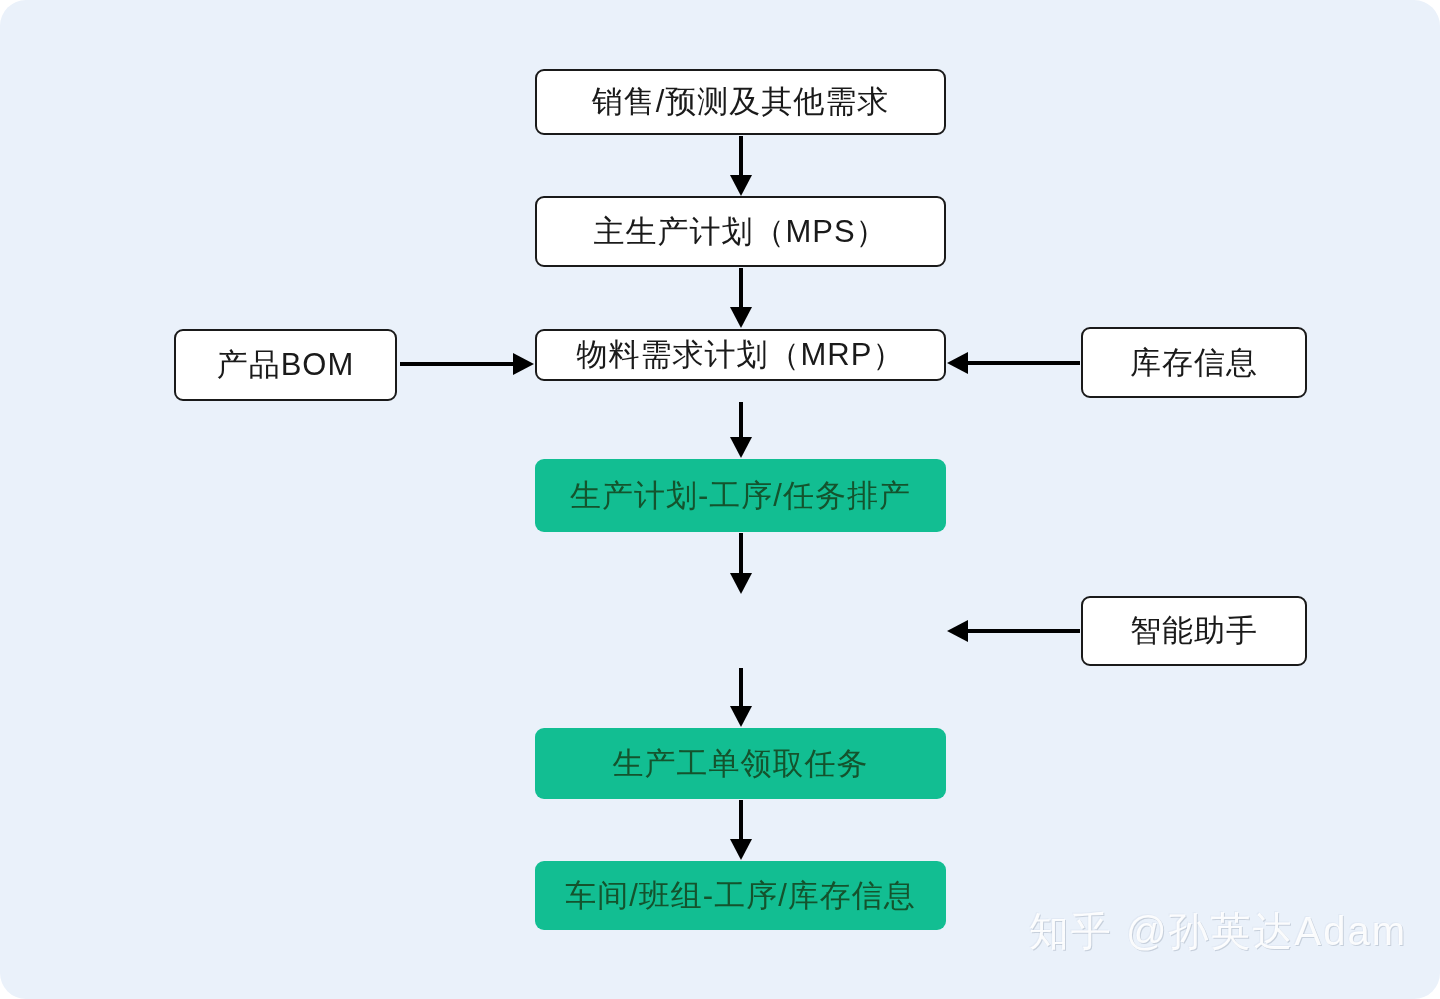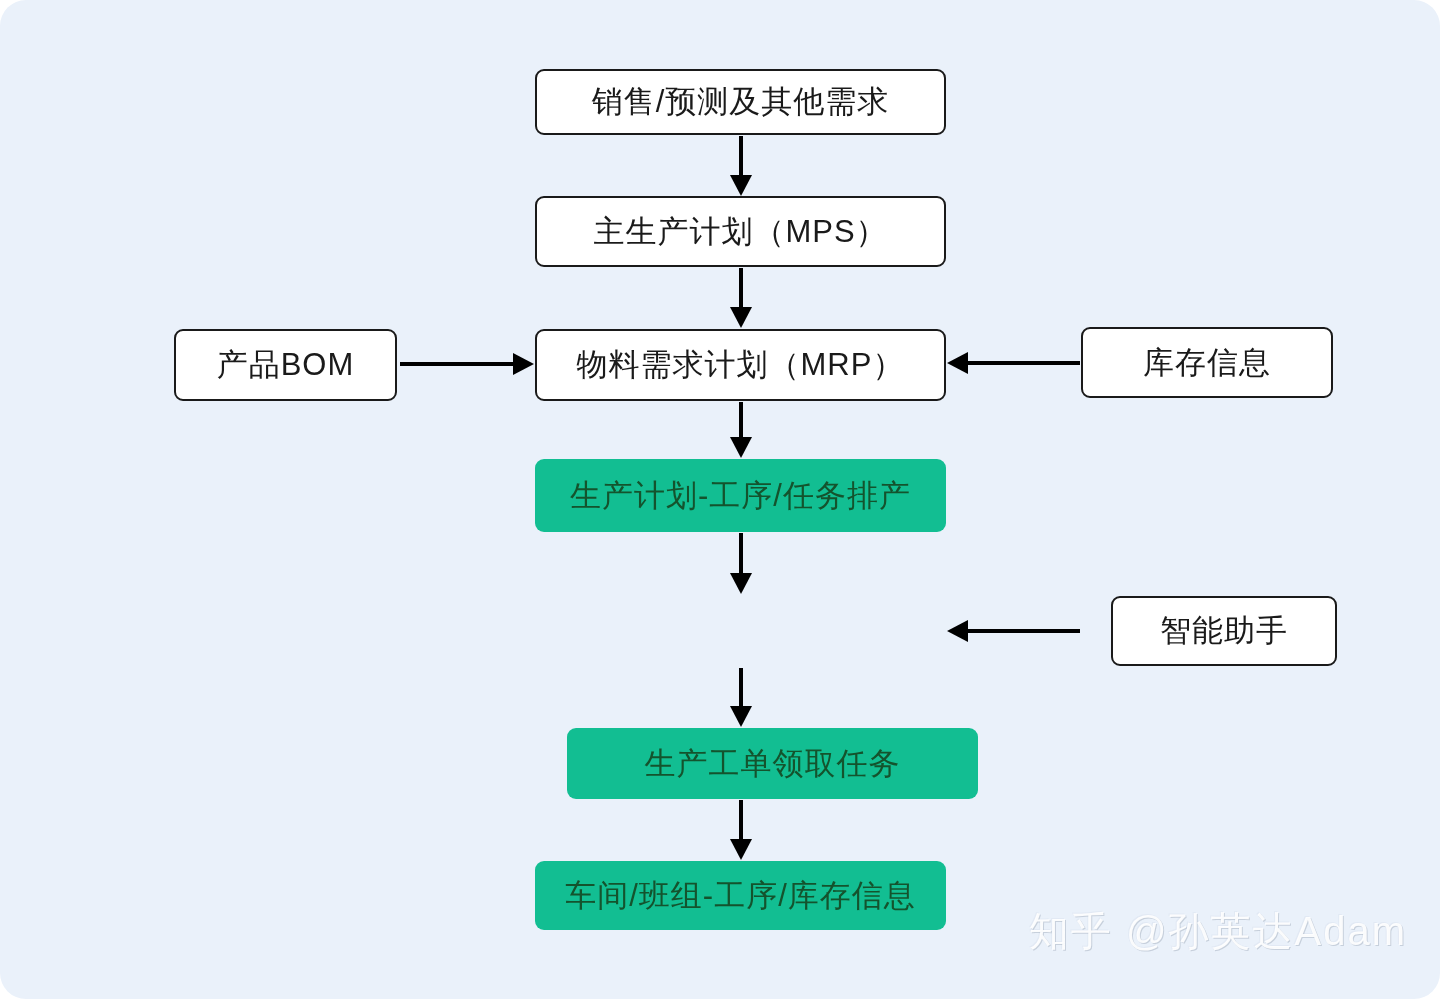--- a/index.html
+++ b/index.html
@@ -91,38 +91,38 @@
   </div>
 
   <div class="node plain" style="left:535px; top:196px; width:411px; height:71px;">
     <span>主生产计划（MPS）</span>
   </div>
 
   <div class="node plain" style="left:174px; top:329px; width:223px; height:72px;">
     <span>产品BOM</span>
   </div>
 
-  <div class="node plain" style="left:535px; top:329px; width:411px; height:72px;">
+  <div class="node plain" style="left:535px; top:329px; width:411px; height:52px;">
     <span>物料需求计划（MRP）</span>
   </div>
 
-  <div class="node plain" style="left:1081px; top:327px; width:252px; height:71px;">
+  <div class="node plain" style="left:1081px; top:327px; width:226px; height:71px;">
     <span>库存信息</span>
   </div>
 
   <div class="node highlight" style="left:535px; top:459px; width:411px; height:73px;">
     <span>生产计划-工序/任务排产</span>
   </div>
 
 
-  <div class="node plain" style="left:1081px; top:596px; width:226px; height:70px;margin-left:30px;">
+  <div class="node plain" style="left:1081px; top:596px; width:226px; height:70px;">
     <span>智能助手</span>
   </div>
 
-  <div class="node highlight" style="left:535px; top:728px; width:411px; height:71px;margin-left:32px;">
+  <div class="node highlight" style="left:535px; top:728px; width:411px; height:71px;">
     <span>生产工单领取任务</span>
   </div>
 
   <div class="node highlight" style="left:535px; top:861px; width:411px; height:69px;">
     <span>车间/班组-工序/库存信息</span>
   </div>
 
   <div class="varrow" style="left:730px; top:136px; height:60px;">
     <div class="shaft" style="height:40px;"></div>
     <div class="head"></div>

